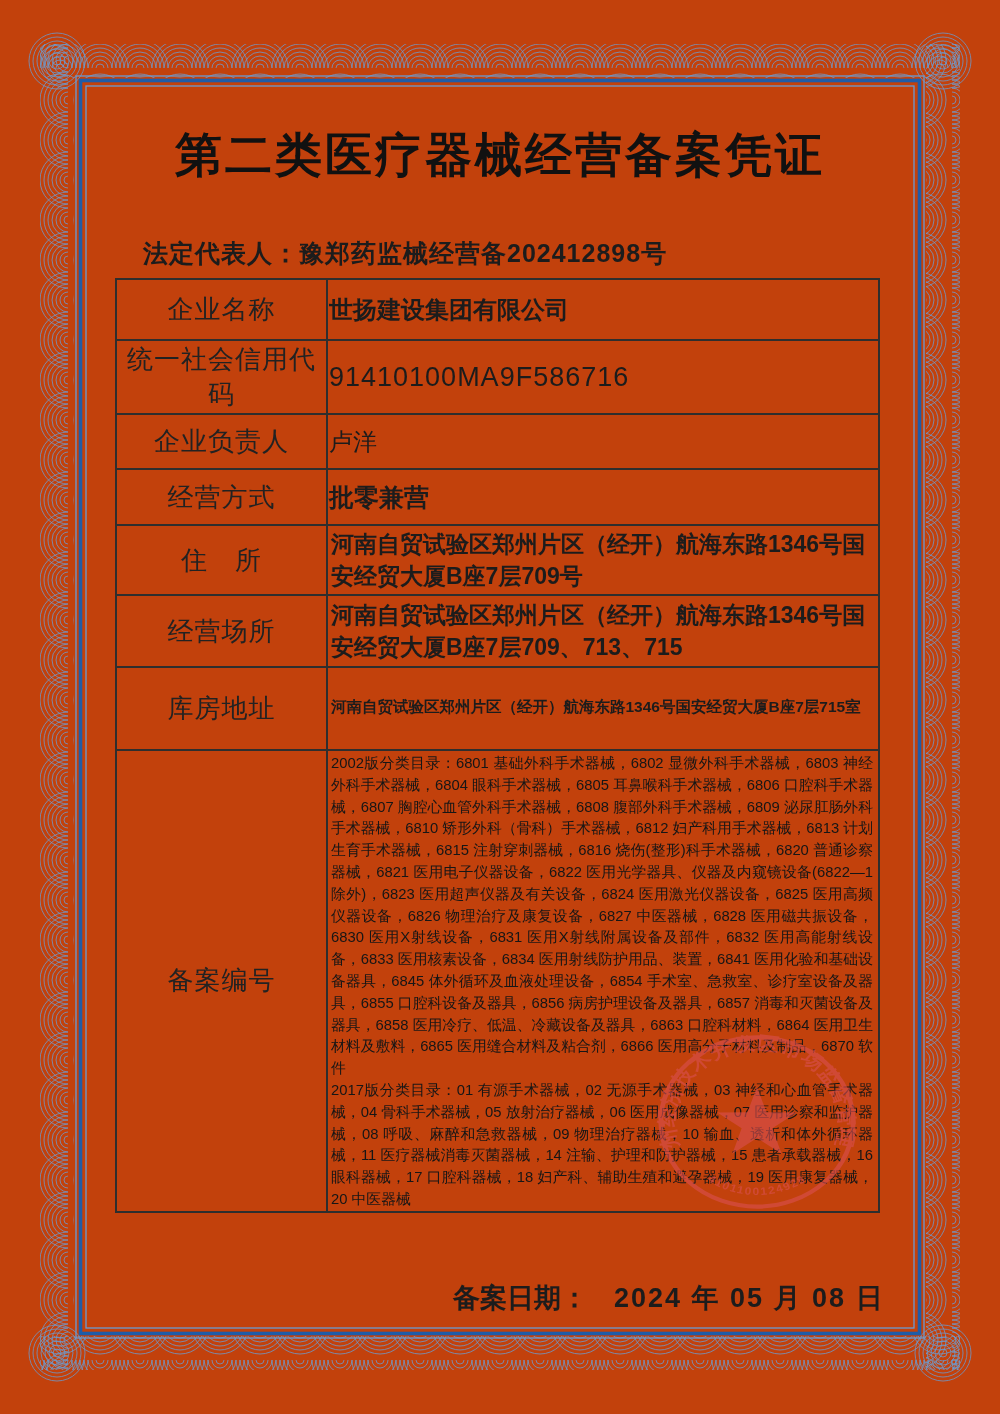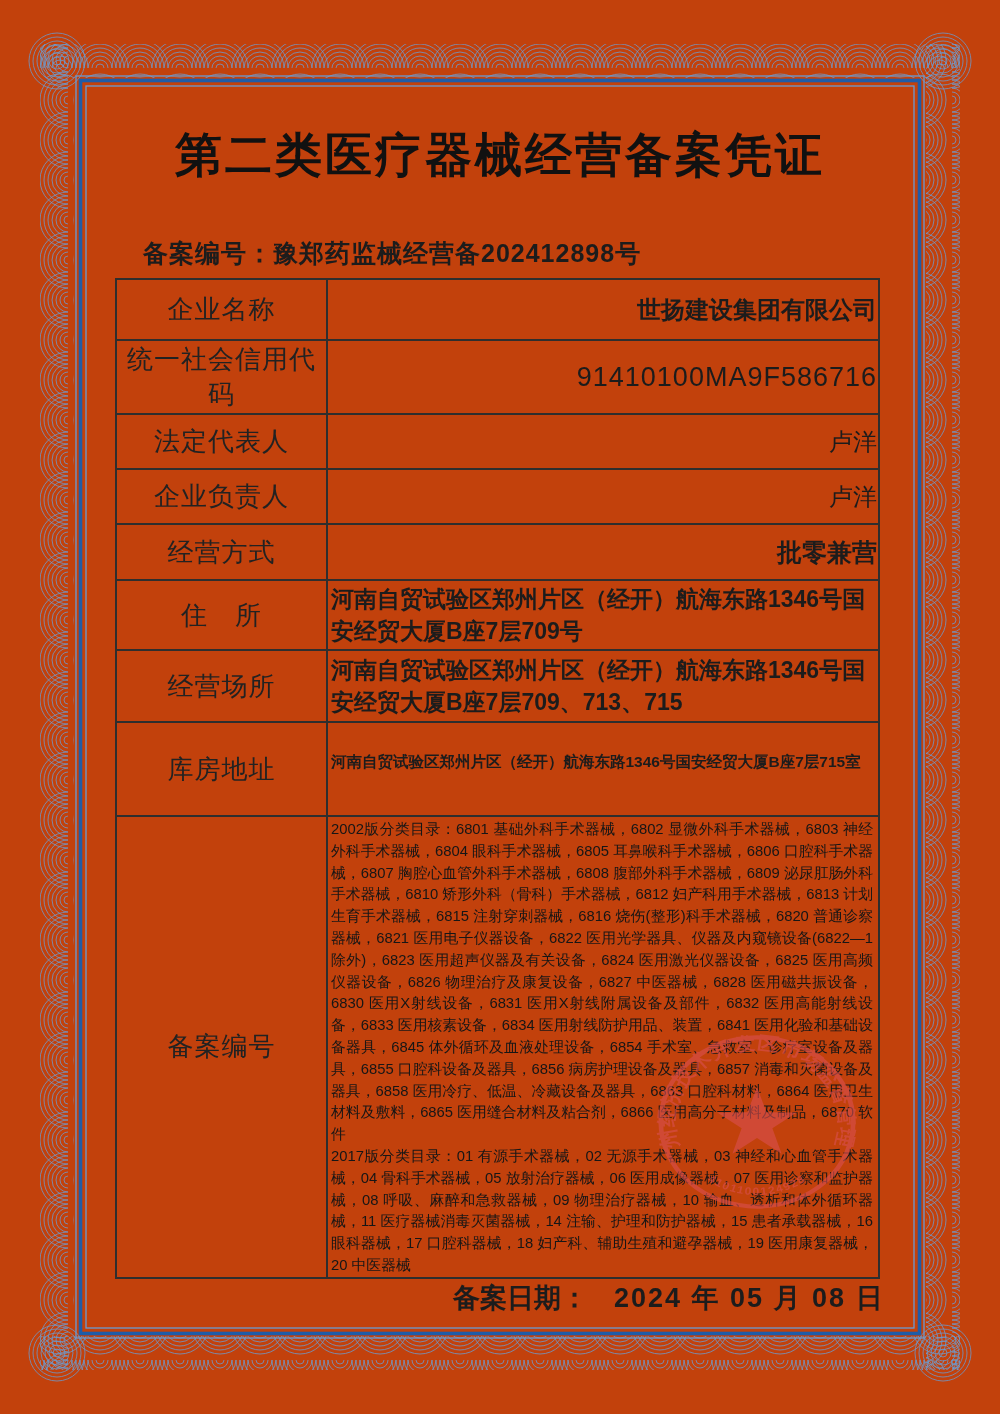--- a/index.html
+++ b/index.html
@@ -19,26 +19,26 @@
     font-size:25px;font-weight:700;letter-spacing:1px;
   }
 
   table.cert{
     position:absolute;top:278px;left:115px;width:765px;
     border-collapse:collapse;table-layout:fixed;
   }
   table.cert td{border:2px solid #2e2e2e;vertical-align:middle;overflow:hidden;}
   td.lbl{width:207px;text-align:center;font-size:26px;letter-spacing:1px;font-weight:500;color:#222;}
   td.val{font-size:24px;}
-  td.center{text-align:right;}
+  td.center{text-align:left;}
   td.code{font-size:27px;letter-spacing:1px;}
   td.name{font-weight:600;}
   td.mode{font-size:25px;font-weight:600;}
   td.addr{font-size:23px;font-weight:700;line-height:32px;padding:2px 6px 2px 3px;text-align:left;}
-  td.small-top{vertical-align:top;font-size:15.5px;font-weight:600;padding:2px 4px 16px 3px;text-align:left;line-height:20px;}
+  td.small-top{vertical-align:top;font-size:15.5px;font-weight:600;padding:2px 4px 5px 3px;text-align:left;line-height:20px;}
   td.scope{vertical-align:top;font-size:14.8px;font-weight:500;line-height:21.8px;
     padding:2px 5px 0 3px;text-align:justify;color:#161616;}
   tr.r1 td{height:57px}  tr.r2 td{height:65px}  tr.r3 td{height:51px}
   tr.r4 td{height:51px}  tr.r5 td{height:52px}  tr.r6 td{height:62px}
   tr.r7 td{height:66px}  tr.r8 td{height:74px}  tr.r9 td{height:438px}
 
   .footer-dept{position:absolute;left:453px;top:1238px;font-size:27px;font-weight:700;letter-spacing:2px;}
   .footer-date{position:absolute;left:453px;top:1280px;font-size:27px;font-weight:700;}
   .footer-date .val{margin-left:26px;letter-spacing:2px;font-weight:600;}
 
@@ -90,35 +90,31 @@
       <use href="#fan" x="943" y="61"></use>
     <use href="#fan" x="57" y="1353"></use>
       <use href="#fan" x="943" y="1353"></use>
     <rect x="76" y="76" width="848" height="1262" fill="none" stroke="#699cd3" stroke-width="1.3"></rect>
     <rect x="80.5" y="80.5" width="839" height="1253" fill="none" stroke="#1f5ca8" stroke-width="3.6"></rect>
     <rect x="86" y="86" width="828" height="1242" fill="none" stroke="#699cd3" stroke-width="1.3"></rect>
   </svg>
 
   <h1 class="title">第二类医疗器械经营备案凭证</h1>
 
-  <div class="record-no"><span>备案编号：</span><span>豫郑药监械经营备202412898号</span></div>
+  <div class="record-no"><span>法定代表人：</span><span>豫郑药监械经营备202412898号</span></div>
 
   <table class="cert">
     <tbody>
         <tr class="r1">
       <td class="lbl">企业名称</td>
       <td class="val center name">世扬建设集团有限公司</td>
     </tr>
     <tr class="r2">
       <td class="lbl">统一社会信用代码</td>
       <td class="val center code">91410100MA9F586716</td>
-    </tr>
-    <tr class="r3">
-      <td class="lbl">法定代表人</td>
-      <td class="val center">卢洋</td>
     </tr>
     <tr class="r4">
       <td class="lbl">企业负责人</td>
       <td class="val center">卢洋</td>
     </tr>
     <tr class="r5">
       <td class="lbl">经营方式</td>
       <td class="val center mode">批零兼营</td>
     </tr>
     <tr class="r6">

